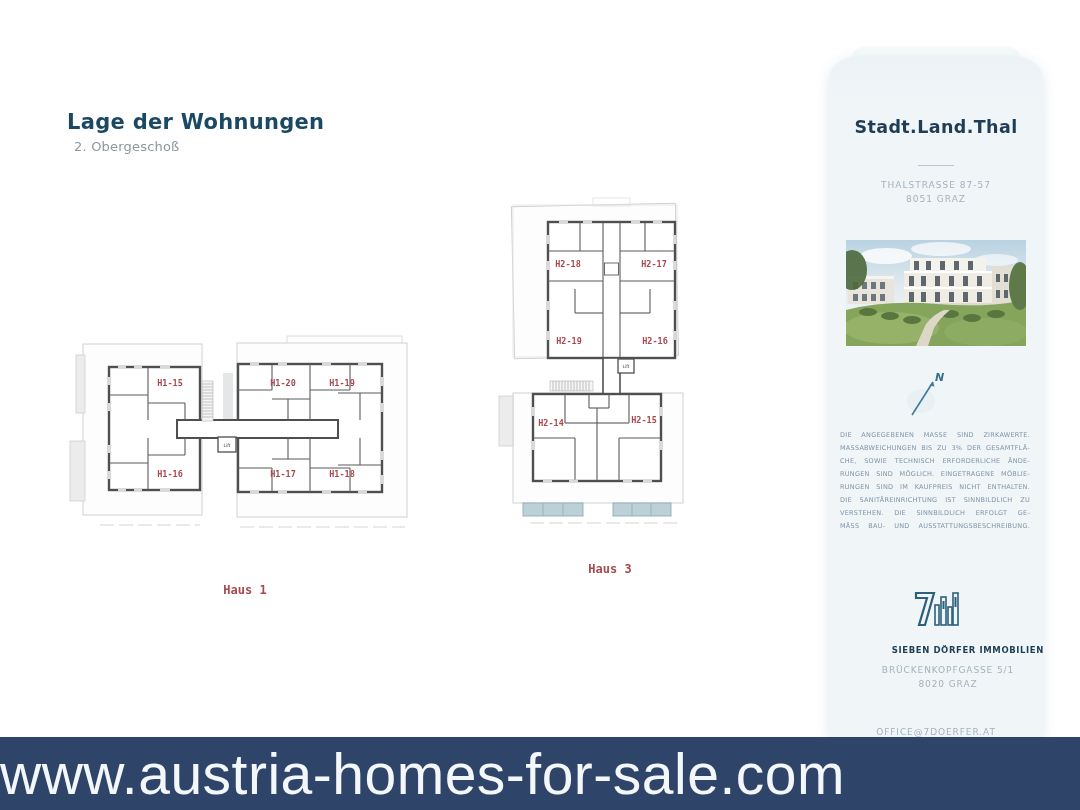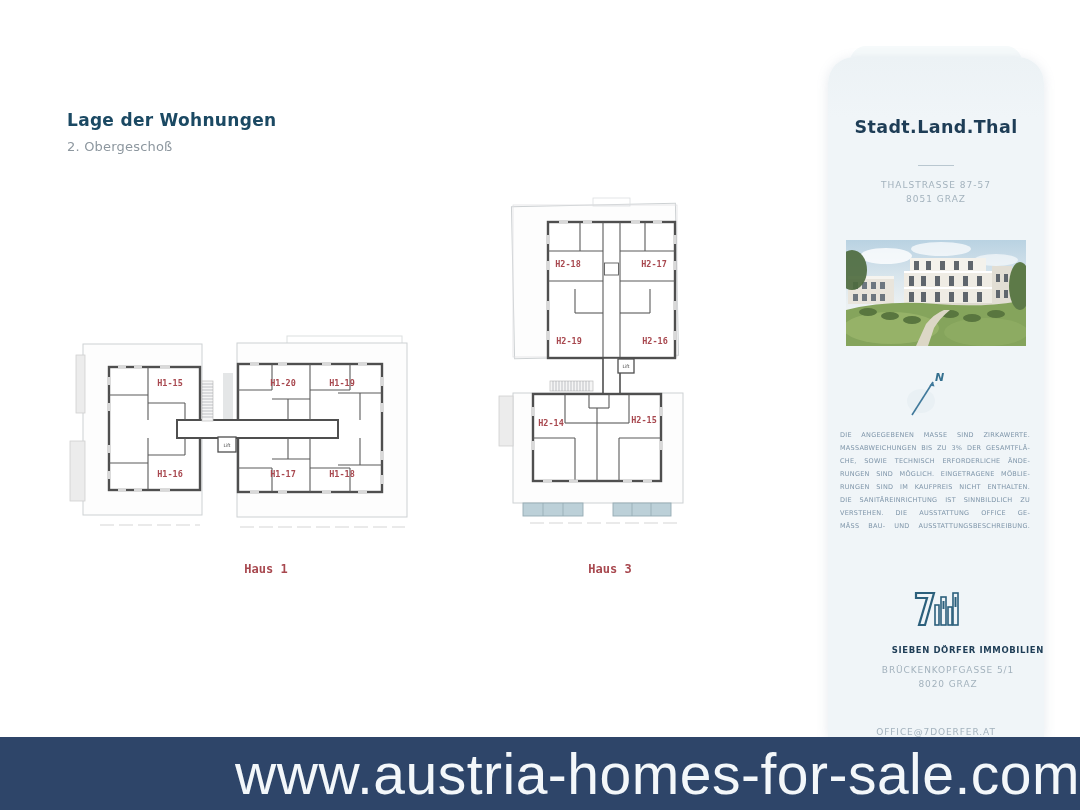--- a/index.html
+++ b/index.html
@@ -1,22 +1,22 @@
 <!DOCTYPE html>
 <html><head>
 <meta charset="utf-8">
 <style>
   html,body{margin:0;padding:0;background:#fff;}
   .canvas{position:relative;width:1080px;height:810px;background:#ffffff;overflow:hidden;
           font-family:"DejaVu Sans",sans-serif;}
   .abs{position:absolute;}
 
   
-  .page-title{left:67px;top:110px;font-size:17px;font-weight:bold;color:#1b4963;letter-spacing:.3px;}
-  .page-subtitle{left:67px;top:139px;font-size:13px;color:#8d979f;letter-spacing:.2px;}
+  .page-title{left:67px;top:110px;font-size:21px;font-weight:bold;color:#1b4963;letter-spacing:.3px;}
+  .page-subtitle{left:74px;top:139px;font-size:13px;color:#8d979f;letter-spacing:.2px;}
 
   
   .haus-label{top:562px;width:100px;text-align:center;font-family:"DejaVu Sans Mono",monospace;
               font-weight:bold;font-size:12px;color:#a8484f;}
 
   
   .side-tab{left:850px;top:46px;width:172px;height:34px;border-radius:16px;background:#f6fafb;}
   .side-card{left:828px;top:57px;width:216px;height:680px;border-radius:26px 26px 0 0;
              background:linear-gradient(180deg,#ecf2f5 0,#f0f5f8 60px);
              box-shadow:0 2px 12px rgba(110,135,160,.18);}
@@ -30,21 +30,21 @@
   .disclaimer .dline{display:block;line-height:13px;text-align:justify;text-align-last:justify;}
   .agency-name{top:588px;left:0;width:216px;text-align:right;font-size:8.5px;font-weight:bold;
                color:#1e3d56;letter-spacing:.6px;}
   .agency-address{top:606px;left:12px;width:216px;text-align:center;font-size:9px;color:#a3b2bd;
                   letter-spacing:.9px;line-height:14px;}
   .agency-contact{top:644px;left:0;width:216px;text-align:center;font-size:9px;color:#a3b2bd;
                   letter-spacing:.9px;line-height:14px;margin-top:24px;}
 
   
   .footer-banner{left:0;top:737px;width:1080px;height:73px;background:#2e4569;display:flex;
-                 align-items:center;justify-content:flex-end;}
+                 align-items:center;justify-content:flex-start;}
   .footer-banner span{color:#f3f7fa;font-family:"Liberation Sans",sans-serif;font-size:57px;
                       letter-spacing:.5px;}
 
   
   text.unit{font-family:"DejaVu Sans Mono",monospace;font-weight:bold;font-size:8.5px;fill:#a8484f;}
   text.lift{font-family:"DejaVu Sans",sans-serif;font-size:4.5px;fill:#3a3a3a;}
 </style>
 </head>
 <body>
 
@@ -265,21 +265,21 @@
 
     <text class="unit" x="83" y="74" text-anchor="middle">H2-18</text>
     <text class="unit" x="169" y="74" text-anchor="middle">H2-17</text>
     <text class="unit" x="84" y="151" text-anchor="middle">H2-19</text>
     <text class="unit" x="170" y="151" text-anchor="middle">H2-16</text>
     <text class="unit" x="66" y="233" text-anchor="middle">H2-14</text>
     <text class="unit" x="159" y="230" text-anchor="middle">H2-15</text>
     <line x1="45" y1="330" x2="195" y2="330" stroke="#e4e4e4" stroke-width="1.5" stroke-dasharray="14 5"></line>
   </svg>
 
-  <div class="abs haus-label" style="left:216px;">Haus 1</div>
+  <div class="abs haus-label" style="left:195px;margin-top:21px;">Haus 1</div>
   <div class="abs haus-label" style="left:560px;">Haus 3</div>
 
   <div class="abs side-tab"></div>
   <div class="abs side-card">
 
     <div class="abs brand">Stadt.Land.Thal</div>
     <div class="abs brand-divider"></div>
     <div class="abs side-address">
       <div>THALSTRASSE 87-57</div>
       <div>8051 GRAZ</div>
@@ -367,21 +367,21 @@
       <text x="33" y="14" font-size="11" font-style="italic" font-weight="bold" fill="#35708f" font-family="DejaVu Sans, sans-serif">N</text>
     </svg>
 
     <div class="abs disclaimer">
       <span class="dline">DIE ANGEGEBENEN MASSE SIND ZIRKAWERTE.</span>
       <span class="dline">MASSABWEICHUNGEN BIS ZU 3% DER GESAMTFLÄ-</span>
       <span class="dline">CHE, SOWIE TECHNISCH ERFORDERLICHE ÄNDE-</span>
       <span class="dline">RUNGEN SIND MÖGLICH. EINGETRAGENE MÖBLIE-</span>
       <span class="dline">RUNGEN SIND IM KAUFPREIS NICHT ENTHALTEN.</span>
       <span class="dline">DIE SANITÄREINRICHTUNG IST SINNBILDLICH ZU</span>
-      <span class="dline">VERSTEHEN. DIE AUSSTATTUNG OFFICE GE-</span>
+      <span class="dline">VERSTEHEN. DIE SINNBILDLICH ERFOLGT GE-</span>
       <span class="dline">MÄSS BAU- UND AUSSTATTUNGSBESCHREIBUNG.</span>
     </div>
 
     <svg class="abs" style="left:84px;top:526px;" width="48" height="50" viewBox="0 0 48 50">
       <polygon points="4,10 22,10 13,42 7,42 15,15 4,15" fill="none" stroke="#2c607c" stroke-width="2.2" stroke-linejoin="miter"></polygon>
       <rect x="23" y="22" width="4" height="20" fill="none" stroke="#2c607c" stroke-width="1.6"></rect>
       <rect x="29" y="14" width="5" height="28" fill="none" stroke="#2c607c" stroke-width="1.6"></rect>
       <rect x="36" y="24" width="4" height="18" fill="none" stroke="#2c607c" stroke-width="1.6"></rect>
       <rect x="41" y="10" width="5" height="32" fill="none" stroke="#2c607c" stroke-width="1.6"></rect>
       <rect x="30.5" y="18" width="2" height="8" fill="#2c607c"></rect>

